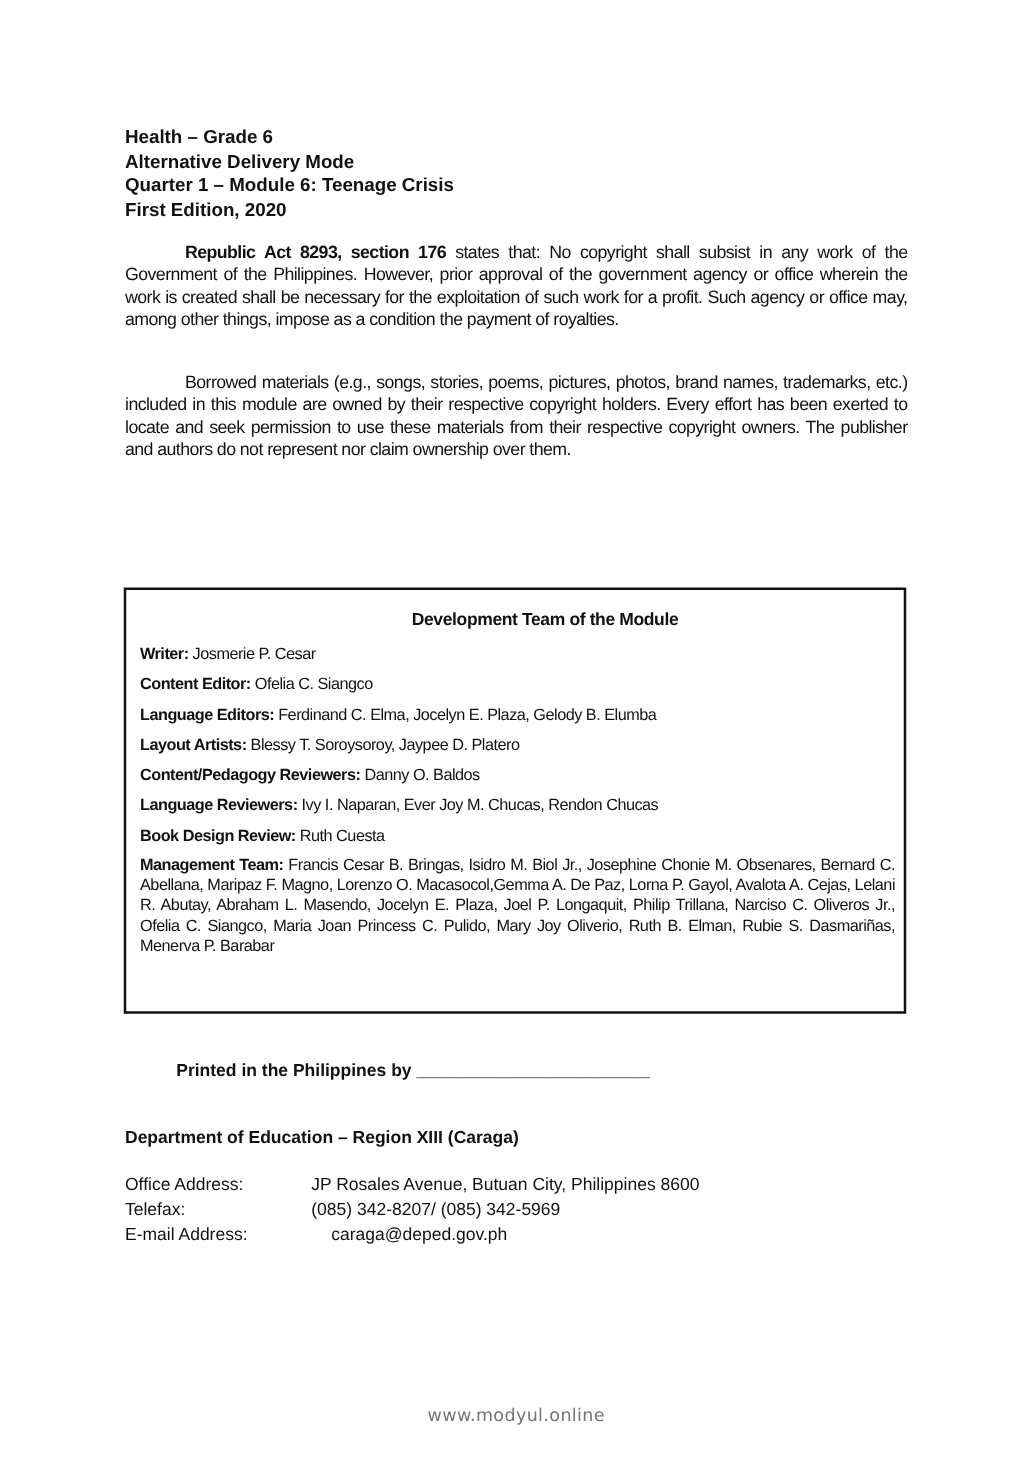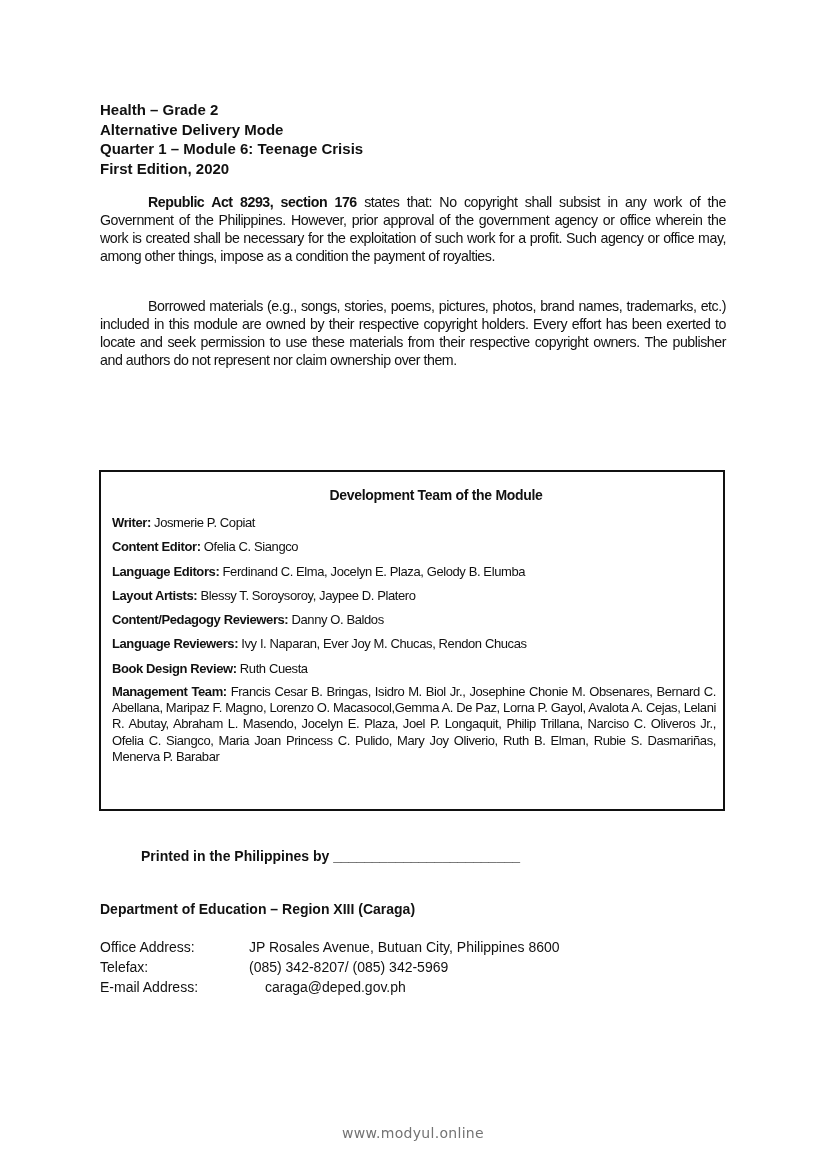--- a/index.html
+++ b/index.html
@@ -44,35 +44,35 @@
 
   .watermark { position: absolute; left: 0; right: 0; top: 1125px; text-align: center;
     font-family: "DejaVu Sans", sans-serif; font-size: 14px; color: #737373; letter-spacing: 0.3px; }
 </style>
 </head>
 <body>
 
 <div class="page">
 
   <div class="title-block">
-    <div>Health – Grade 2</div>
+    <div>Health – Grade 6</div>
     <div>Alternative Delivery Mode</div>
     <div>Quarter 1 – Module 6: Teenage Crisis</div>
     <div>First Edition, 2020</div>
   </div>
 
   <p class="para narrow" id="para1"><span class="indent"></span><b>Republic Act 8293, section 176</b><span> states that: No copyright shall subsist in any work of the Government of the Philippines. However, prior approval of the government agency or office wherein the work is created shall be necessary for the exploitation of such work for a profit. Such agency or office may, among other things, impose as a condition the payment of royalties.</span></p>
 
   <p class="para narrow" id="para2"><span class="indent"></span><span>Borrowed materials (e.g., songs, stories, poems, pictures, photos, brand names, trademarks, etc.) included in this module are owned by their respective copyright holders. Every effort has been exerted to locate and seek permission to use these materials from their respective copyright owners. The publisher and authors do not represent nor claim ownership over them.</span></p>
 
 
   <div class="team-box">
     <div class="team-title">Development Team of the Module</div>
     <div class="team-list">
-      <div class="team-row"><b>Writer:</b><span> Josmerie P. Copiat</span></div>
+      <div class="team-row"><b>Writer:</b><span> Josmerie P. Cesar</span></div>
       <div class="team-row"><b>Content Editor:</b><span> Ofelia C. Siangco</span></div>
       <div class="team-row"><b>Language Editors:</b><span> Ferdinand C. Elma, Jocelyn E. Plaza, Gelody B. Elumba</span></div>
       <div class="team-row"><b>Layout Artists:</b><span> Blessy T. Soroysoroy, Jaypee D. Platero</span></div>
       <div class="team-row"><b>Content/Pedagogy Reviewers:</b><span> Danny O. Baldos</span></div>
       <div class="team-row"><b>Language Reviewers:</b><span> Ivy I. Naparan, Ever Joy M. Chucas, Rendon Chucas</span></div>
       <div class="team-row"><b>Book Design Review:</b><span> Ruth Cuesta</span></div>
       <div class="team-row multi"><b>Management Team:</b><span> Francis Cesar B. Bringas, Isidro M. Biol Jr., Josephine Chonie M. Obsenares, Bernard C. Abellana, Maripaz F. Magno, Lorenzo O. Macasocol,Gemma A. De Paz, Lorna P. Gayol, Avalota A. Cejas, Lelani R. Abutay, Abraham L. Masendo, Jocelyn E. Plaza, Joel P. Longaquit, Philip Trillana, Narciso C. Oliveros  Jr., Ofelia C. Siangco, Maria Joan Princess C. Pulido, Mary Joy Oliverio, Ruth B. Elman, Rubie S. Dasmariñas, Menerva P. Barabar</span></div>
     </div>
   </div>
 

